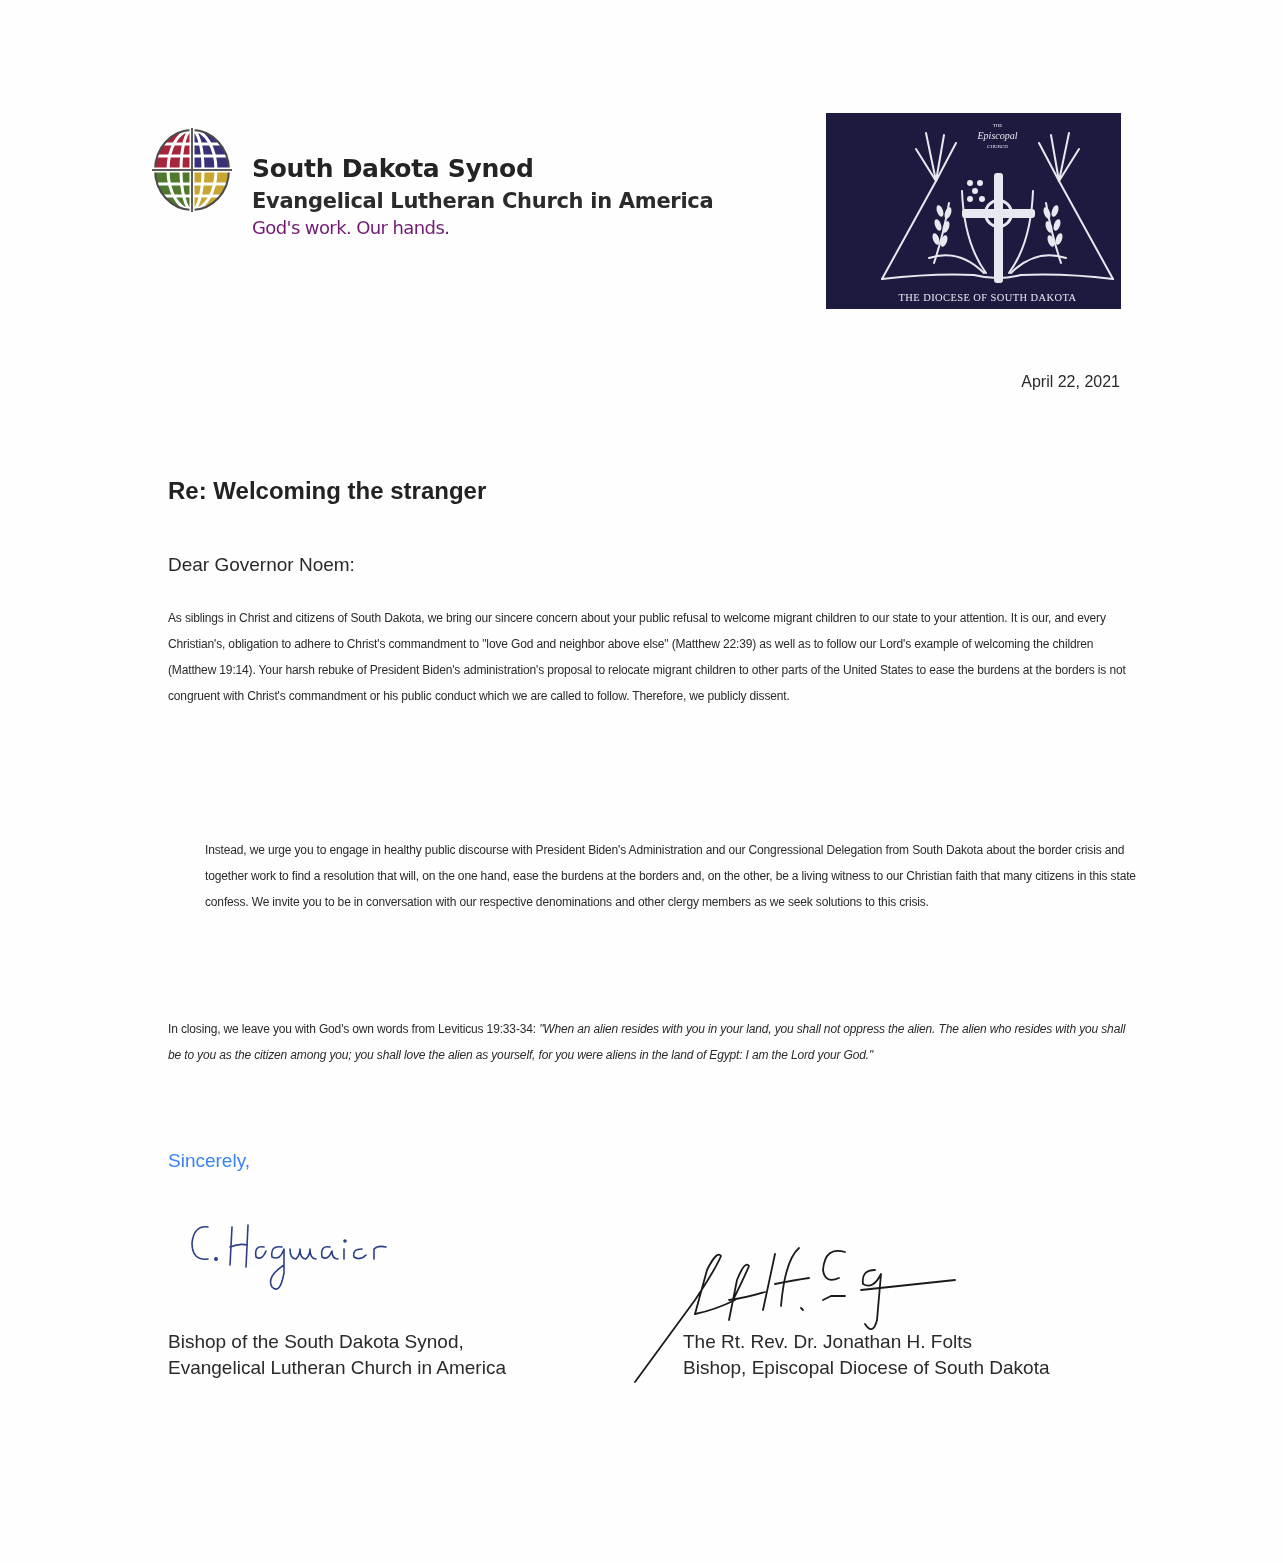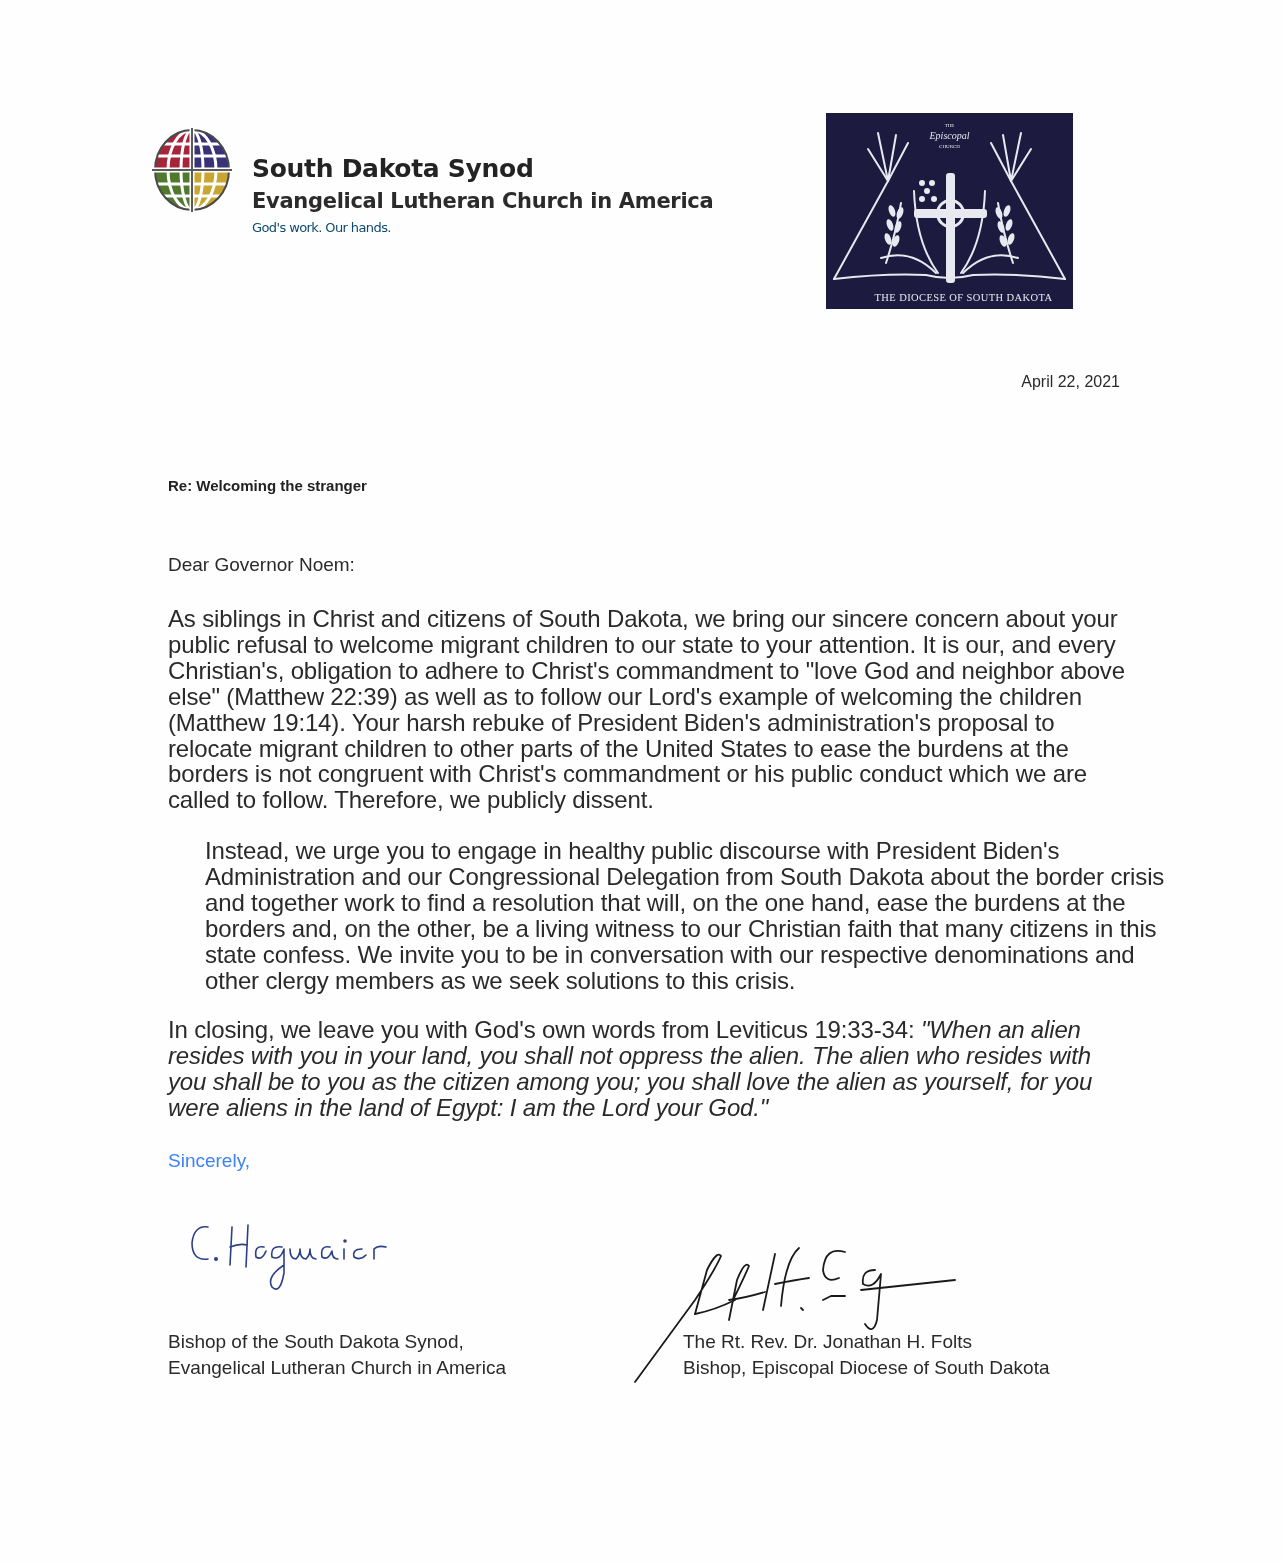--- a/index.html
+++ b/index.html
@@ -42,31 +42,32 @@
     .elca-church {
       font-family: "DejaVu Sans", sans-serif;
       font-weight: bold;
       font-size: 21px;
       color: #2b2b2b;
       letter-spacing: -0.3px;
       line-height: 30px;
     }
     .elca-tagline {
       font-family: "DejaVu Sans", sans-serif;
-      font-size: 13px;
-      color: #0c4a6e;
+      font-size: 18px;
+      color: #701a75;
       letter-spacing: -0.6px;
       line-height: 24px;
     }
     
     .episcopal-logo {
       position: absolute;
       left: 826px; top: 113px;
       width: 247px; height: 196px;
       background: #1c1b3f;
+      padding-left: 48px;
     }
     .episcopal-logo svg { display: block; }
     .episcopal-caption {
       position: absolute;
       left: 0; right: 0; bottom: 6px;
       text-align: center;
       font-family: "Liberation Serif", serif;
       font-size: 10.5px;
       color: #e9e9f2;
       letter-spacing: 0.4px;
@@ -75,35 +76,35 @@
     
     .date {
       position: absolute;
       right: 163px; top: 373px;
       font-size: 16px;
       color: #2a2a2a;
     }
     .subject {
       position: absolute;
       left: 168px; top: 477px;
-      font-size: 15px;
+      font-size: 24px;
       font-weight: bold;
       color: #222;
     }
     .salutation {
       position: absolute;
       left: 168px; top: 554px;
       font-size: 19px;
       color: #2a2a2a;
     }
     .para {
       position: absolute;
       left: 168px;
       width: 960px;
-      font-size: 24px;
+      font-size: 12px;
       line-height: 25.9px;
       color: #2a2a2a;
       letter-spacing: -0.15px;
       margin: 0;
     }
     .para1 { top: 606px; }
     .para2 { top: 838px; margin-left: 37px; }
     .para3 { top: 1017px; }
     .para .quote { font-style: italic; }
     .closing {

